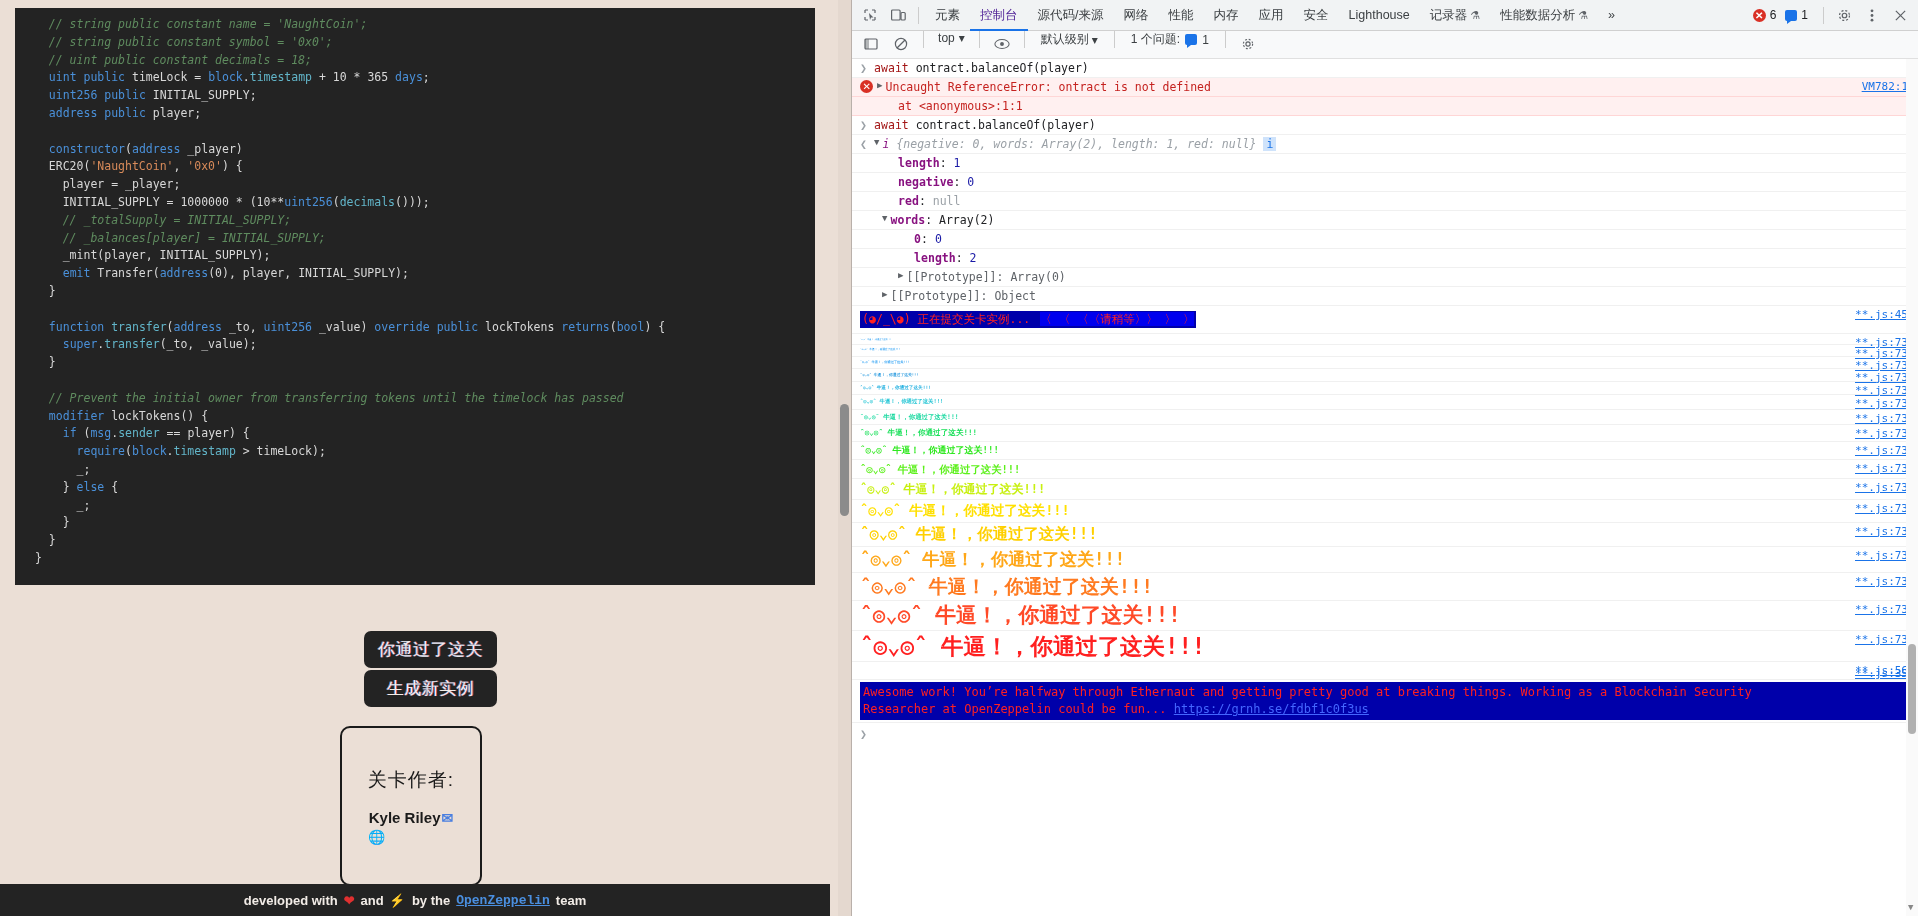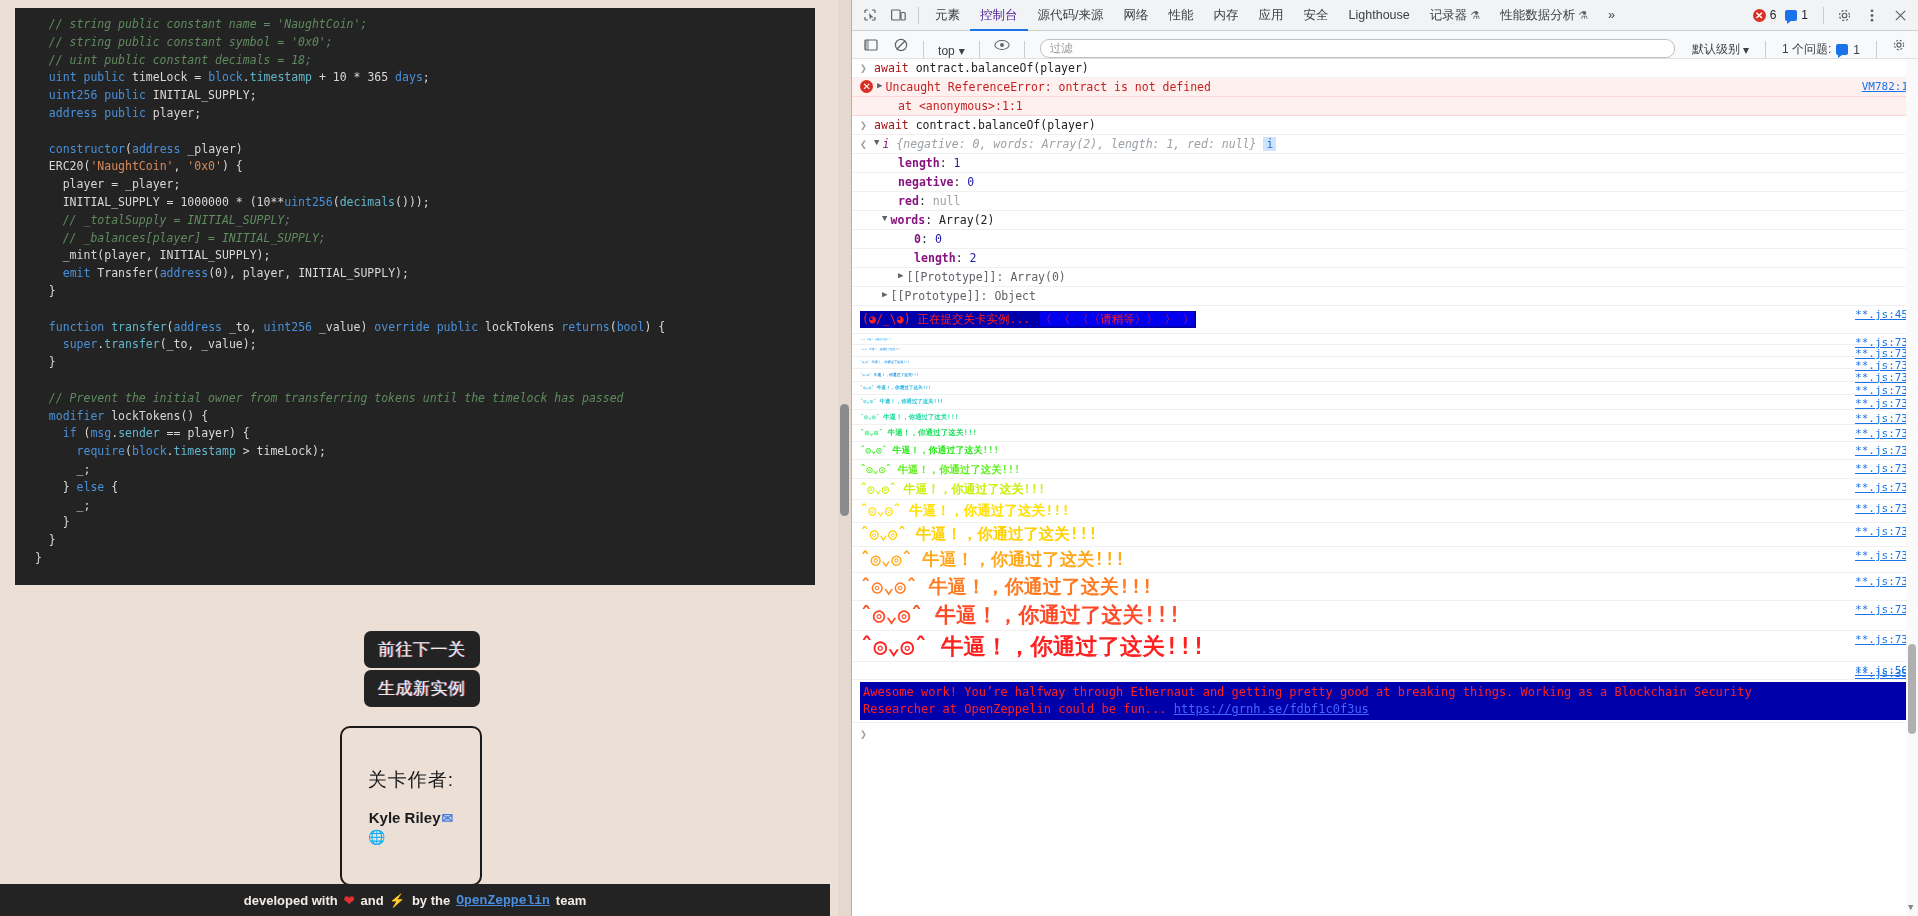--- a/index.html
+++ b/index.html
@@ -147,21 +147,21 @@
   .msg-sq:after {
     content: ""; position: absolute; left: 2px; bottom: -3px;
     border-left: 4px solid #1a73e8;
     border-bottom: 3px solid transparent;
   }
 
   .dt-filterbar {
     height: 28px; min-height: 28px;
     background: #f8f9fa;
     border-bottom: 1px solid #e0e0e0;
-    display: flex; align-items: flex-end;
+    display: flex; align-items: flex-start;
     padding: 0 5px; gap: 2px;
   }
   .ctx-select {
     display: flex; align-items: center; gap: 4px;
     padding: 0 6px; cursor: pointer; font-size: 12px; color: #3c4043;
   }
   .filter-input {
     flex: 1; height: 19px; margin: 0 7px;
     border: 1px solid #c0c0c0; border-radius: 9px;
     background: #fff; padding: 0 9px;
@@ -253,21 +253,21 @@
 </head>
 <body>
 
 <div class="app">
 
   <div class="page">
 
     <div class="code-block" id="codeblock"><span class="ln"><span class="cm">  // string public constant name = 'NaughtCoin';</span></span><span class="ln"><span class="cm">  // string public constant symbol = '0x0';</span></span><span class="ln"><span class="cm">  // uint public constant decimals = 18;</span></span><span class="ln">  <span class="kw">uint</span> <span class="kw">public</span> timeLock = <span class="kw">block</span>.<span class="fn">timestamp</span> + 10 * 365 <span class="kw">days</span>;</span><span class="ln">  <span class="kw">uint256</span> <span class="kw">public</span> INITIAL_SUPPLY;</span><span class="ln">  <span class="kw">address</span> <span class="kw">public</span> player;</span><span class="ln">&nbsp;</span><span class="ln">  <span class="kw">constructor</span>(<span class="kw">address</span> _player)</span><span class="ln">  ERC20(<span class="st">'NaughtCoin'</span>, <span class="st">'0x0'</span>) {</span><span class="ln">    player = _player;</span><span class="ln">    INITIAL_SUPPLY = 1000000 * (10**<span class="kw">uint256</span>(<span class="fn">decimals</span>()));</span><span class="ln"><span class="cm">    // _totalSupply = INITIAL_SUPPLY;</span></span><span class="ln"><span class="cm">    // _balances[player] = INITIAL_SUPPLY;</span></span><span class="ln">    _mint(player, INITIAL_SUPPLY);</span><span class="ln">    <span class="kw">emit</span> Transfer(<span class="kw">address</span>(0), player, INITIAL_SUPPLY);</span><span class="ln">  }</span><span class="ln">&nbsp;</span><span class="ln">  <span class="kw">function</span> <span class="fn">transfer</span>(<span class="kw">address</span> _to, <span class="kw">uint256</span> _value) <span class="kw">override</span> <span class="kw">public</span> lockTokens <span class="kw">returns</span>(<span class="kw">bool</span>) {</span><span class="ln">    <span class="kw">super</span>.<span class="fn">transfer</span>(_to, _value);</span><span class="ln">  }</span><span class="ln">&nbsp;</span><span class="ln"><span class="cm">  // Prevent the initial owner from transferring tokens until the timelock has passed</span></span><span class="ln">  <span class="kw">modifier</span> lockTokens() {</span><span class="ln">    <span class="kw">if</span> (<span class="kw">msg</span>.<span class="fn">sender</span> == player) {</span><span class="ln">      <span class="kw">require</span>(<span class="kw">block</span>.<span class="fn">timestamp</span> &gt; timeLock);</span><span class="ln">      _;</span><span class="ln">    } <span class="kw">else</span> {</span><span class="ln">      _;</span><span class="ln">    }</span><span class="ln">  }</span><span class="ln">}</span></div>
 
     <div class="btn-stack">
-      <button class="eth-btn">前往下一关</button>
+      <button class="eth-btn">你通过了这关</button>
       <button class="eth-btn">生成新实例</button>
     </div>
 
     <div class="author-card">
       <div class="author-title">关卡作者:</div>
       <div class="author-name-row">
         <div class="author-name">
           <span>Kyle Riley</span>
           <span class="mail-icon">✉</span>
         </div>
@@ -393,21 +393,20 @@
         <span>▾</span>
       </div>
       <div class="vsep"></div>
       <div class="dt-icon-btn">
         <svg width="16" height="12" viewBox="0 0 18 12">
             <ellipse cx="9" cy="6" rx="8" ry="5" stroke="#5f6368" stroke-width="1.2" fill="none"></ellipse>
             <circle cx="9" cy="6" r="2.2" fill="#5f6368"></circle>
           </svg>
       </div>
       <div class="vsep"></div>
-      <div class="filter-input">过滤</div>
       <div class="level-select">
         <span>默认级别</span>
         <span>▾</span>
       </div>
       <div class="vsep"></div>
       <div class="issues-link">
         <span>1 个问题:</span>
         <span class="msg-sq"></span>
         <span>1</span>
       </div>

